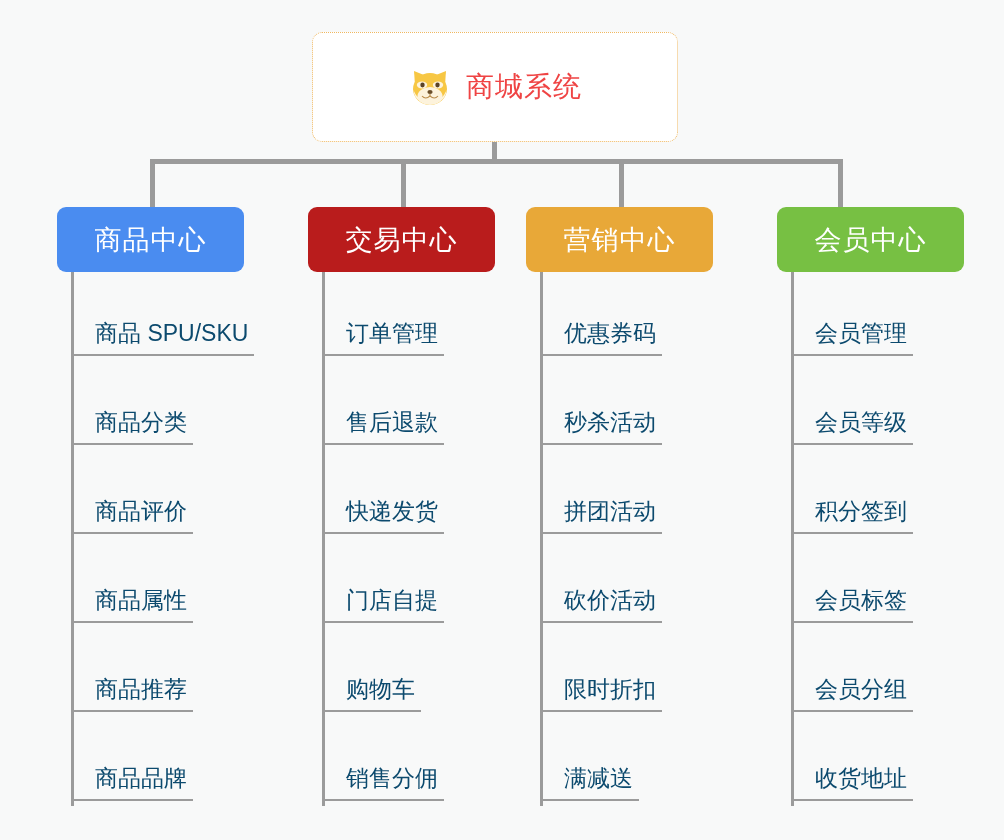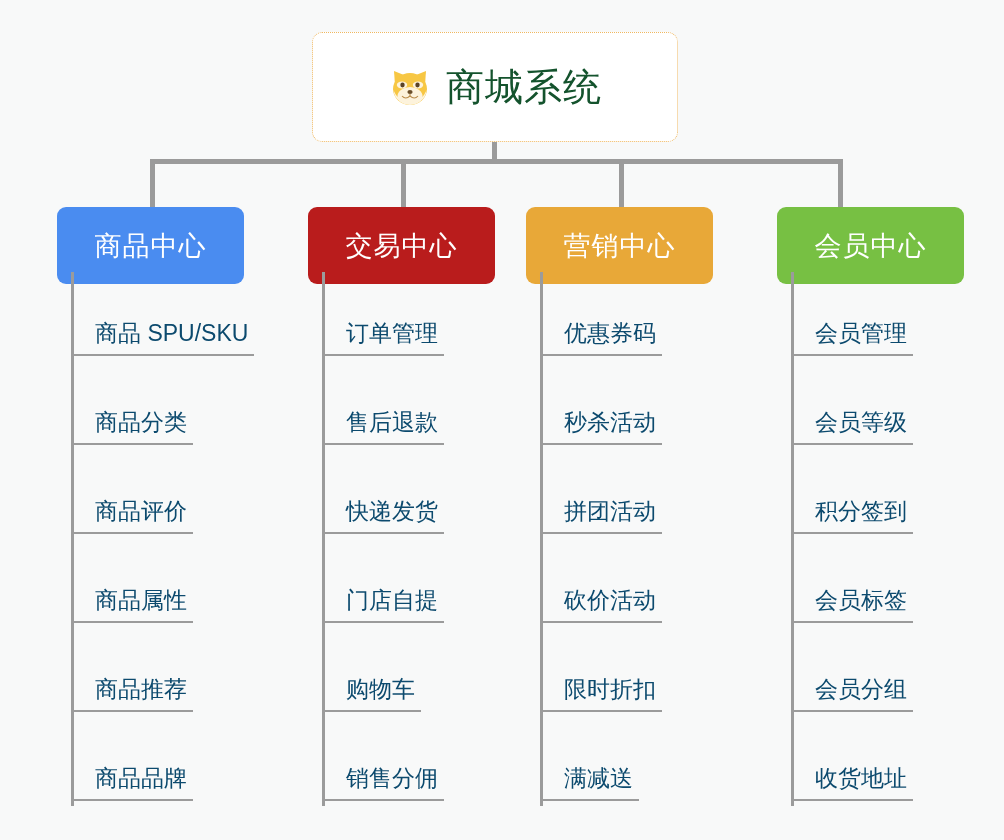--- a/index.html
+++ b/index.html
@@ -36,22 +36,22 @@
     gap: 14px;
   }
   .root-emoji {
     width: 44px;
     height: 44px;
     position: relative;
     flex: 0 0 auto;
   }
   .root-emoji svg { display: block; }
   .root-title {
-    font-size: 38px;
-    color: #14532d;
+    font-size: 28px;
+    color: #ef4444;
     letter-spacing: 1px;
     line-height: 1;
     white-space: nowrap;
   }
 
   
   .conn {
     position: absolute;
     background: #9b9b9b;
   }
@@ -73,21 +73,21 @@
     height: 49px;
   }
 
   
   .branch {
     position: absolute;
     top: 207px;
   }
   .branch-header {
     width: 187px;
-    height: 77px;
+    height: 65px;
     box-sizing: border-box;
     border-radius: 9px;
     display: flex;
     align-items: center;
     justify-content: center;
     color: #ffffff;
     font-size: 27px;
     letter-spacing: 1px;
     white-space: nowrap;
   }

